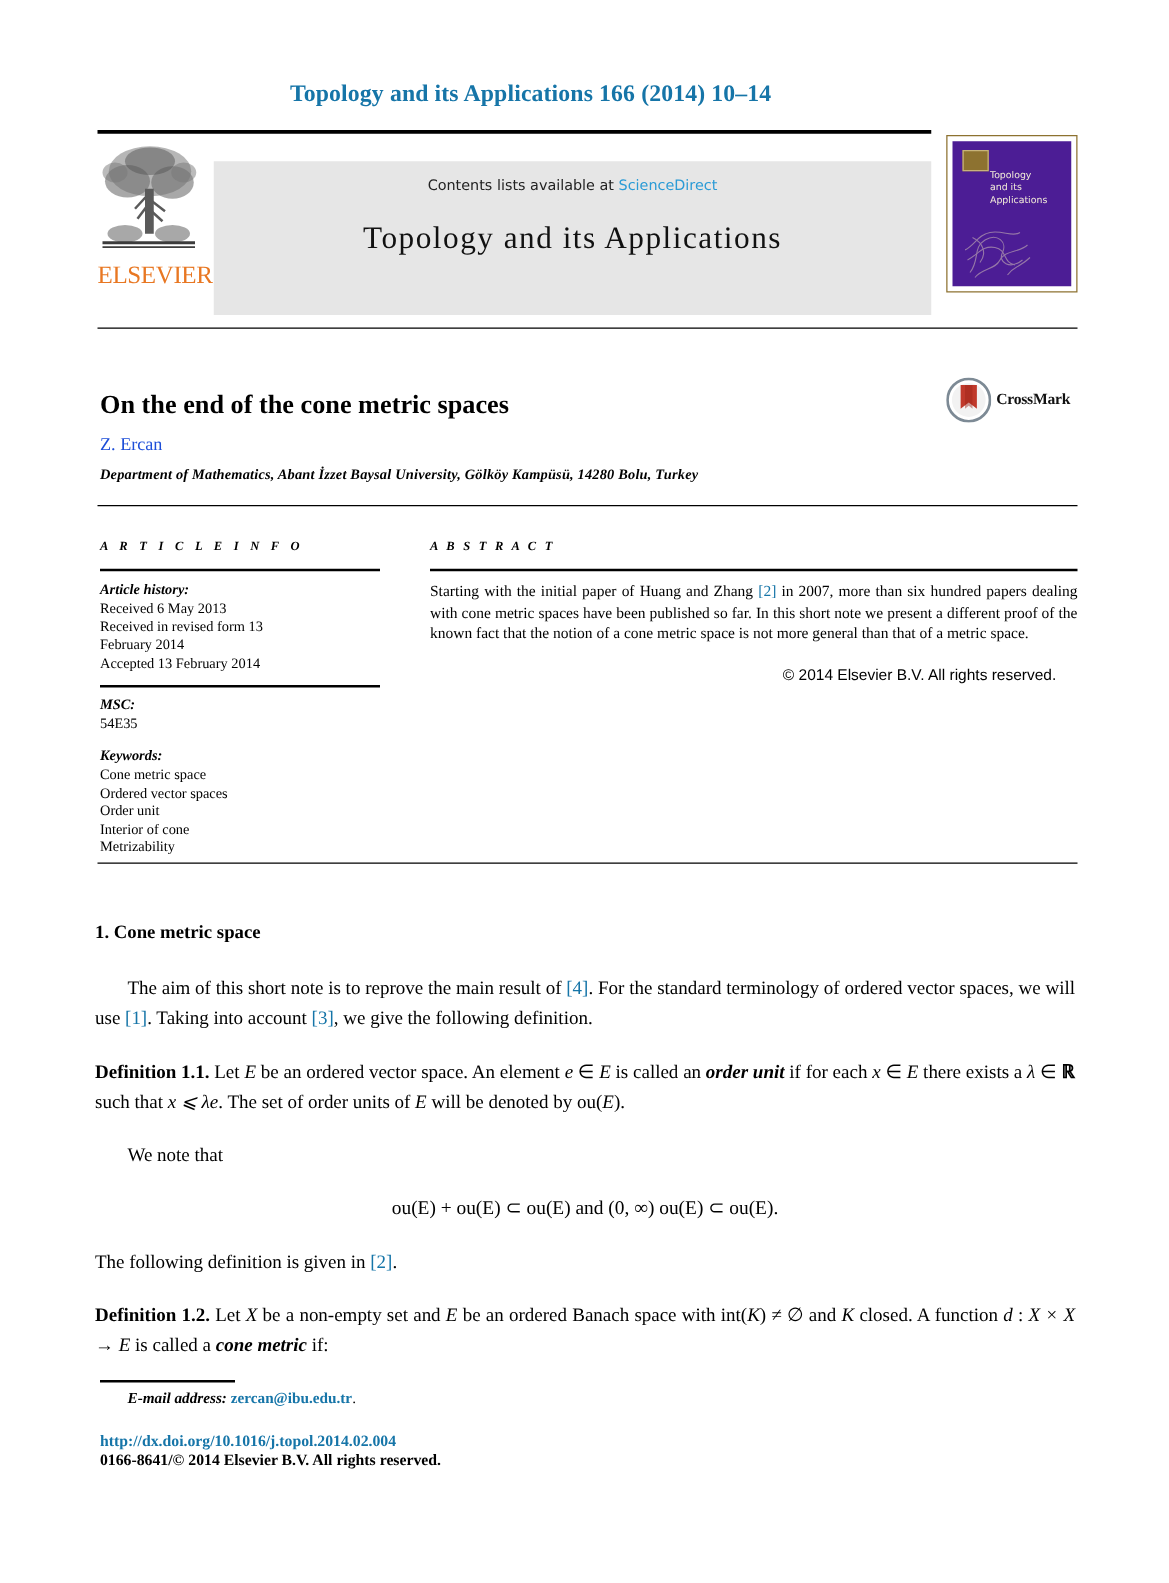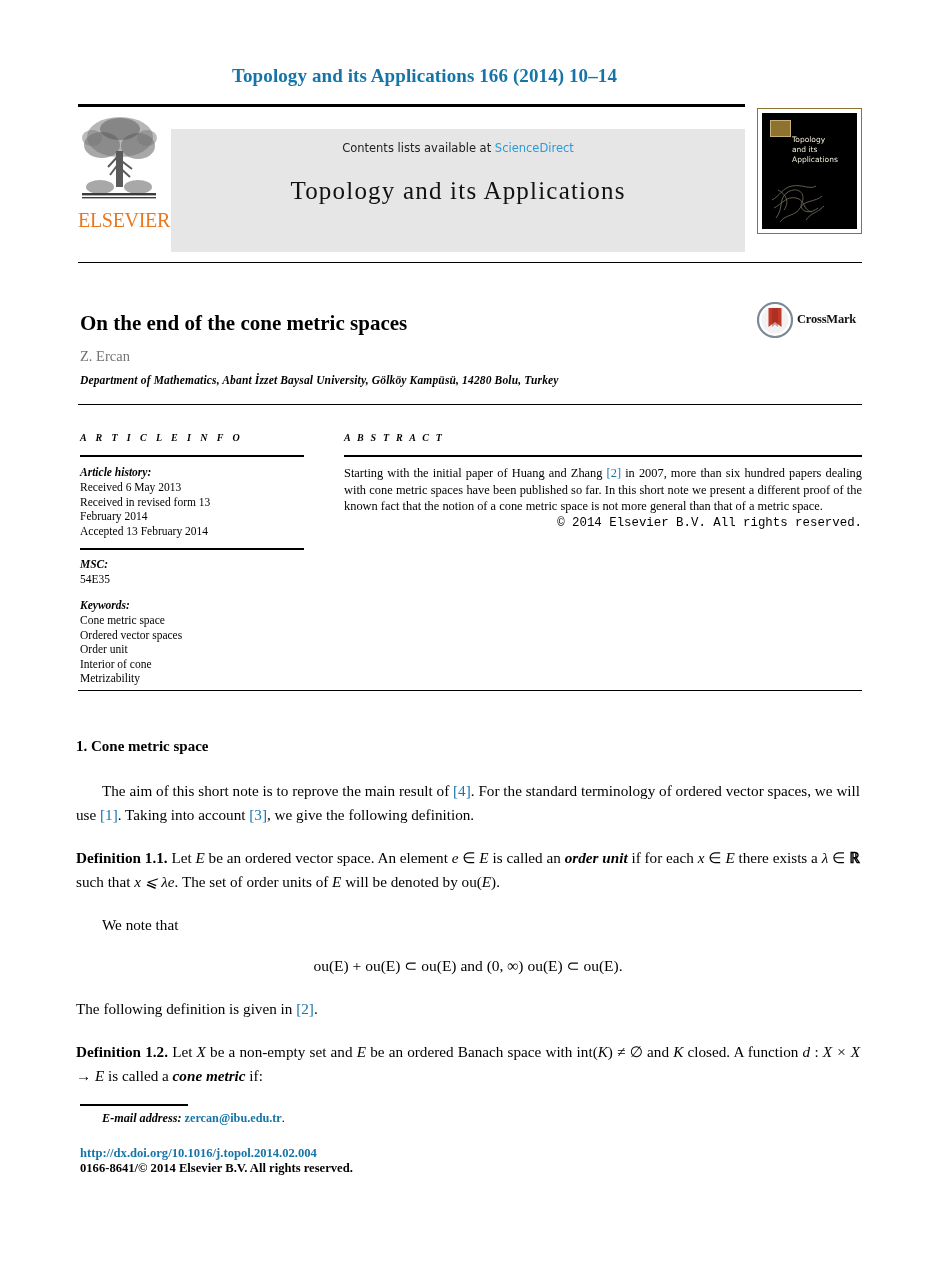--- a/index.html
+++ b/index.html
@@ -130,21 +130,21 @@
     background: #ffffff;
     border: 1px solid #8d7230;
     box-sizing: border-box;
   }
   .cover-inner {
     position: absolute;
     left: 4px;
     top: 4px;
     right: 4px;
     bottom: 4px;
-    background: #000000;
+    background: #4c1d95;
     overflow: hidden;
   }
   .cover-elsevier-mark {
     position: absolute;
     left: 8px;
     top: 7px;
     width: 21px;
     height: 17px;
     background: #8d7230;
     border: 1px solid #c7b37a;
@@ -212,21 +212,21 @@
     font-size: 12.5px;
     color: #111;
     letter-spacing: -0.2px;
   }
   .author {
     position: absolute;
     left: 80px;
     top: 348px;
     font-family: "Liberation Serif", serif;
     font-size: 14.5px;
-    color: #737373;
+    color: #1d4ed8;
   }
   .affiliation {
     position: absolute;
     left: 80px;
     top: 374px;
     font-family: "Liberation Serif", serif;
     font-style: italic;
     font-weight: bold;
     font-size: 11.5px;
     letter-spacing: 0.15px;
@@ -290,25 +290,25 @@
     margin: 10px 0 7px 0;
   }
   .abstract-body {
     font-family: "Liberation Serif", serif;
     font-size: 12.4px;
     line-height: 16.5px;
     text-align: justify;
     margin: 0;
   }
   .abstract-copyright {
-    font-family: Liberation Mono, monospace;
+    font-family: Liberation Sans, sans-serif;
     font-size: 12.4px;
     line-height: 16.5px;
     text-align: right;
-    margin: 0;
+    margin: 17px;
   }
   .ref { color: #1675a8; }
   .rule-under-abs {
     position: absolute;
     left: 78px;
     top: 690px;
     width: 784px;
     height: 1px;
     background: #000;
   }

